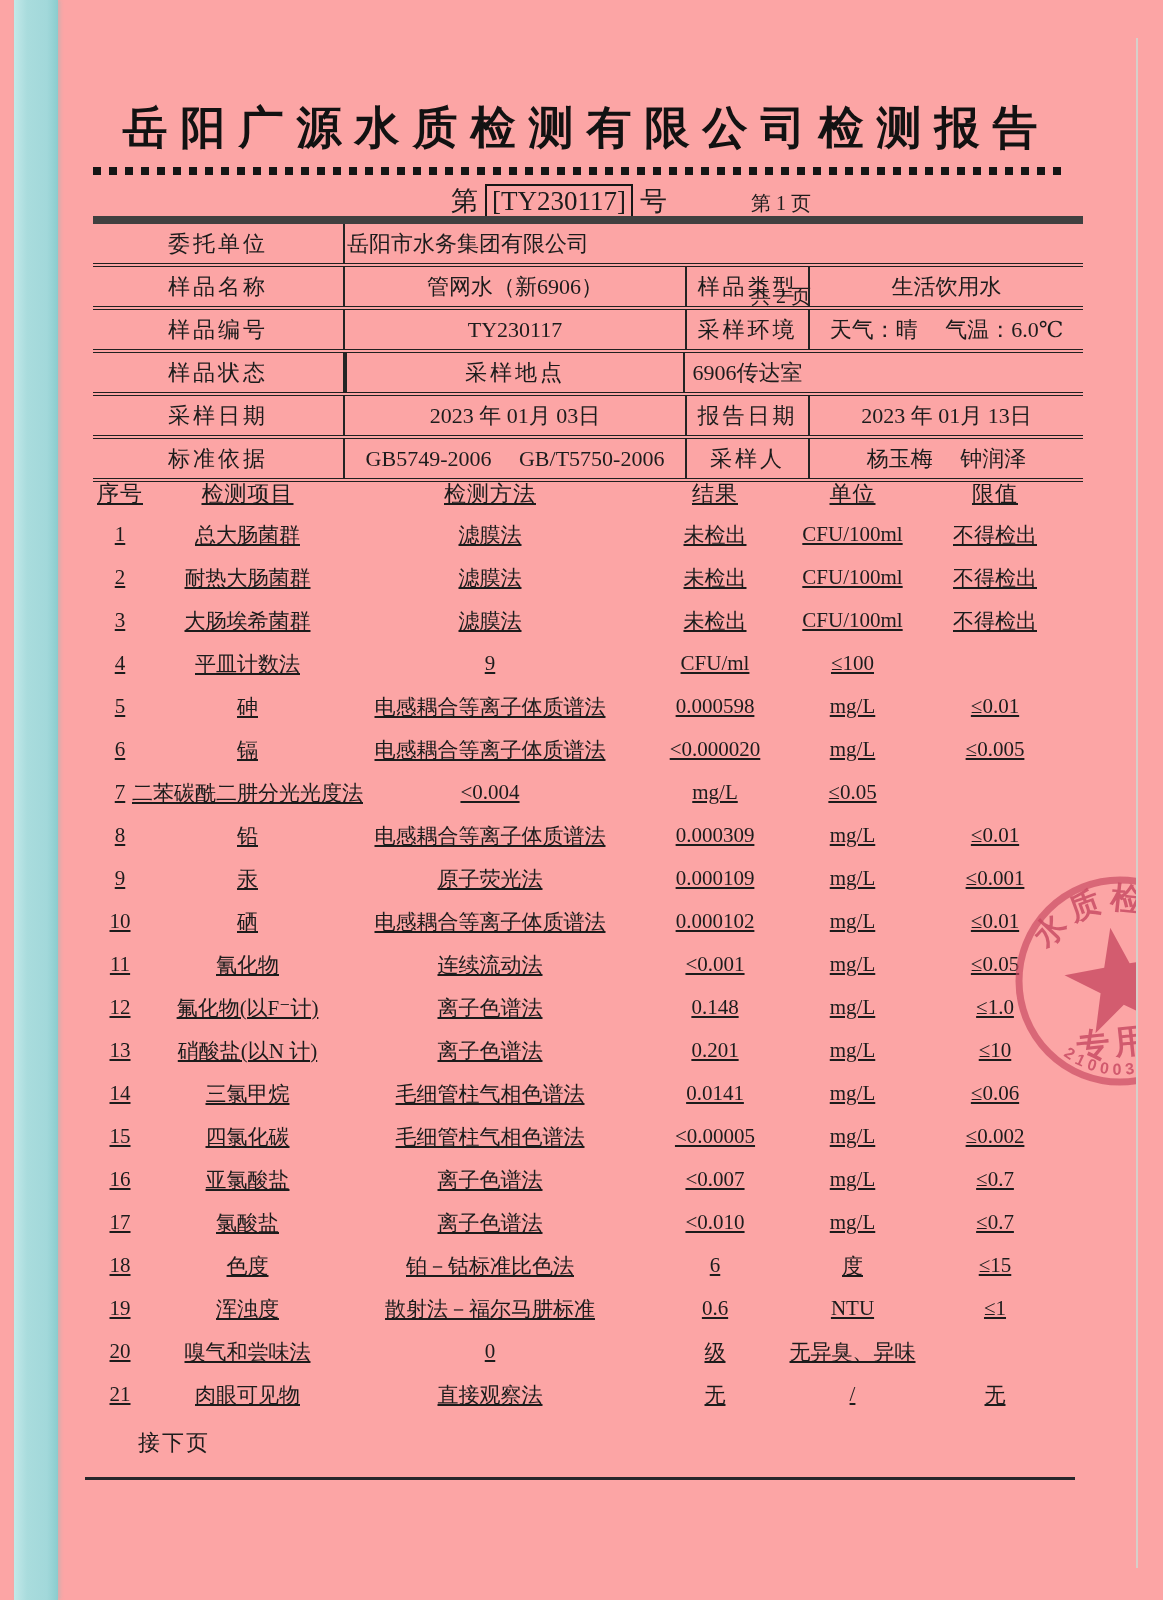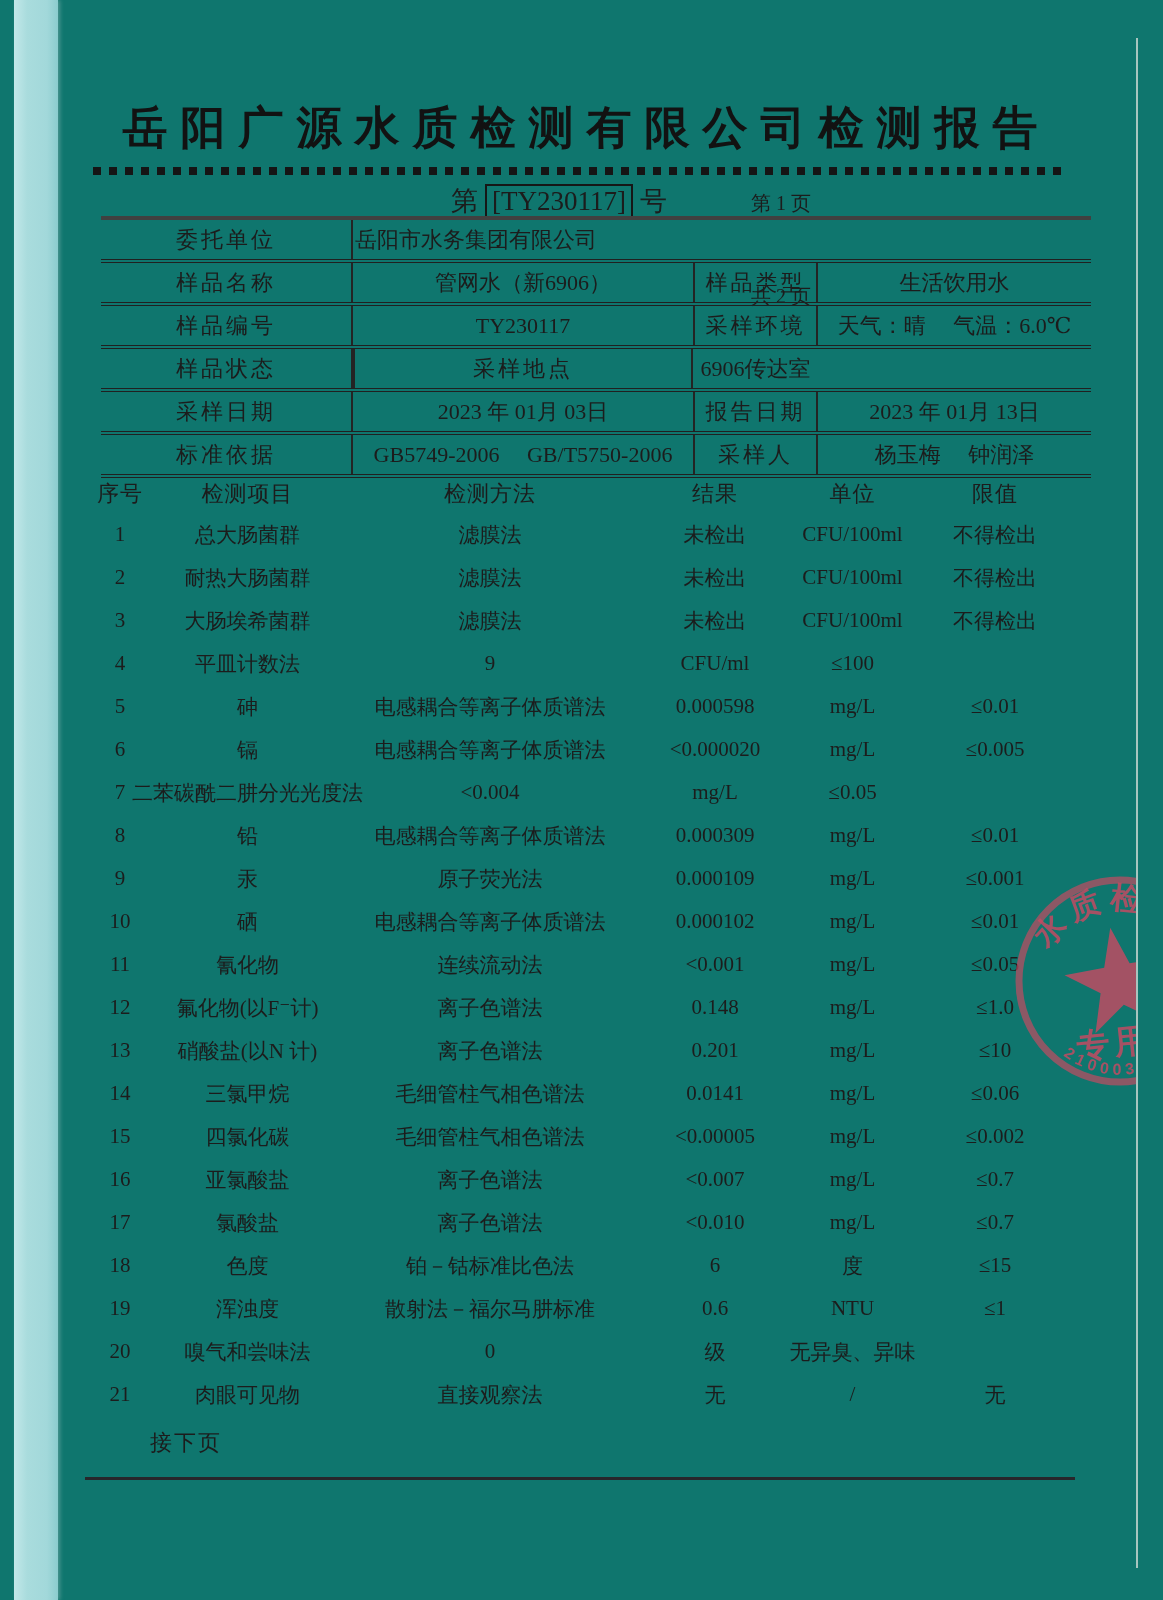--- a/index.html
+++ b/index.html
@@ -1,17 +1,17 @@
 <!DOCTYPE html>
 <html><head>
 <meta charset="utf-8">
 <style>
   html,body{margin:0;padding:0;background:#ffffff;}
   .page{
-    position:relative;width:1163px;height:1600px;background:#0f766e;
+    position:relative;width:1163px;height:1600px;background:#fca5a5;
     font-family:"Liberation Serif","DejaVu Serif",serif;color:#1c1c1c;overflow:hidden;
   }
   
   .binding-strip{
     position:absolute;left:14px;top:0;width:44px;height:1600px;
     background:linear-gradient(90deg,#c2e8e9 0%,#a9dcdd 30%,#a2d8da 75%,#8bccce 100%);
     box-shadow:2px 0 4px rgba(150,190,190,.45);
   }
   
   .page-edge{
@@ -26,35 +26,35 @@
   }
   .dotted-rule{
     position:absolute;top:167px;left:8px;width:976px;height:8px;
     background:repeating-linear-gradient(90deg,#151515 0 8px,transparent 8px 16px);
   }
   .docno-row{position:absolute;top:183px;left:0;width:990px;height:34px;}
   .docno{position:absolute;left:366px;top:0;font-size:27px;white-space:nowrap;}
   .docno-box{display:inline-block;border:2px solid #161616;padding:0 5px;margin:0 7px;line-height:30px;}
   .pageinfo{position:absolute;left:666px;top:7px;font-size:20px;display:flex;gap:66px;white-space:nowrap;flex-direction:column;}
   
-  .info-table{position:absolute;top:216px;left:16px;width:990px;border-top:4px solid #404040;}
+  .info-table{position:absolute;top:216px;left:8px;width:990px;border-top:8px solid #404040;}
   .info-row{display:grid;grid-template-columns:252px 340px 125px 273px;height:43px;box-sizing:border-box;border-bottom:4px double #202020;}
   .info-row.full{grid-template-columns:252px 738px;}
   .cell{display:flex;align-items:center;justify-content:center;font-size:22px;overflow:hidden;white-space:nowrap;}
   .cell.lbl{border-right:2px solid #242424;letter-spacing:3px;}
   .cell.lbl2{border-left:2px solid #242424;border-right:2px solid #242424;letter-spacing:3px;}
   .cell.valL{justify-content:flex-start;padding-left:2px;}
   
-  .results{position:absolute;top:475px;left:0;width:990px;}
+  .results{position:absolute;top:475px;left:0;width:990px;text-decoration:underline;}
   .res-header,.res-row{display:grid;grid-template-columns:70px 185px 300px 150px 125px 160px;}
   .res-header{height:38px;}
   .res-row{height:43px;}
   .rcell{display:flex;align-items:center;justify-content:center;font-size:21px;white-space:nowrap;overflow:visible;}
   .res-header .rcell{font-size:22px;letter-spacing:1px;}
-  .continued{position:absolute;top:1428px;left:65px;font-size:22px;letter-spacing:2px;}
+  .continued{position:absolute;top:1428px;left:53px;font-size:22px;letter-spacing:2px;}
   .bottom-rule{position:absolute;top:1477px;left:0;width:990px;height:3px;background:#27272b;}
   
   .stamp-wrap{position:absolute;left:1002px;top:848px;width:134px;height:268px;overflow:hidden;pointer-events:none;}
   .stamp-wrap svg{display:block;}
   .stamp-text{fill:#c84a62;opacity:.82;font-family:"Liberation Sans","DejaVu Sans",sans-serif;font-weight:700;}
 </style>
 </head>
 <body>
 
 <div class="page">

